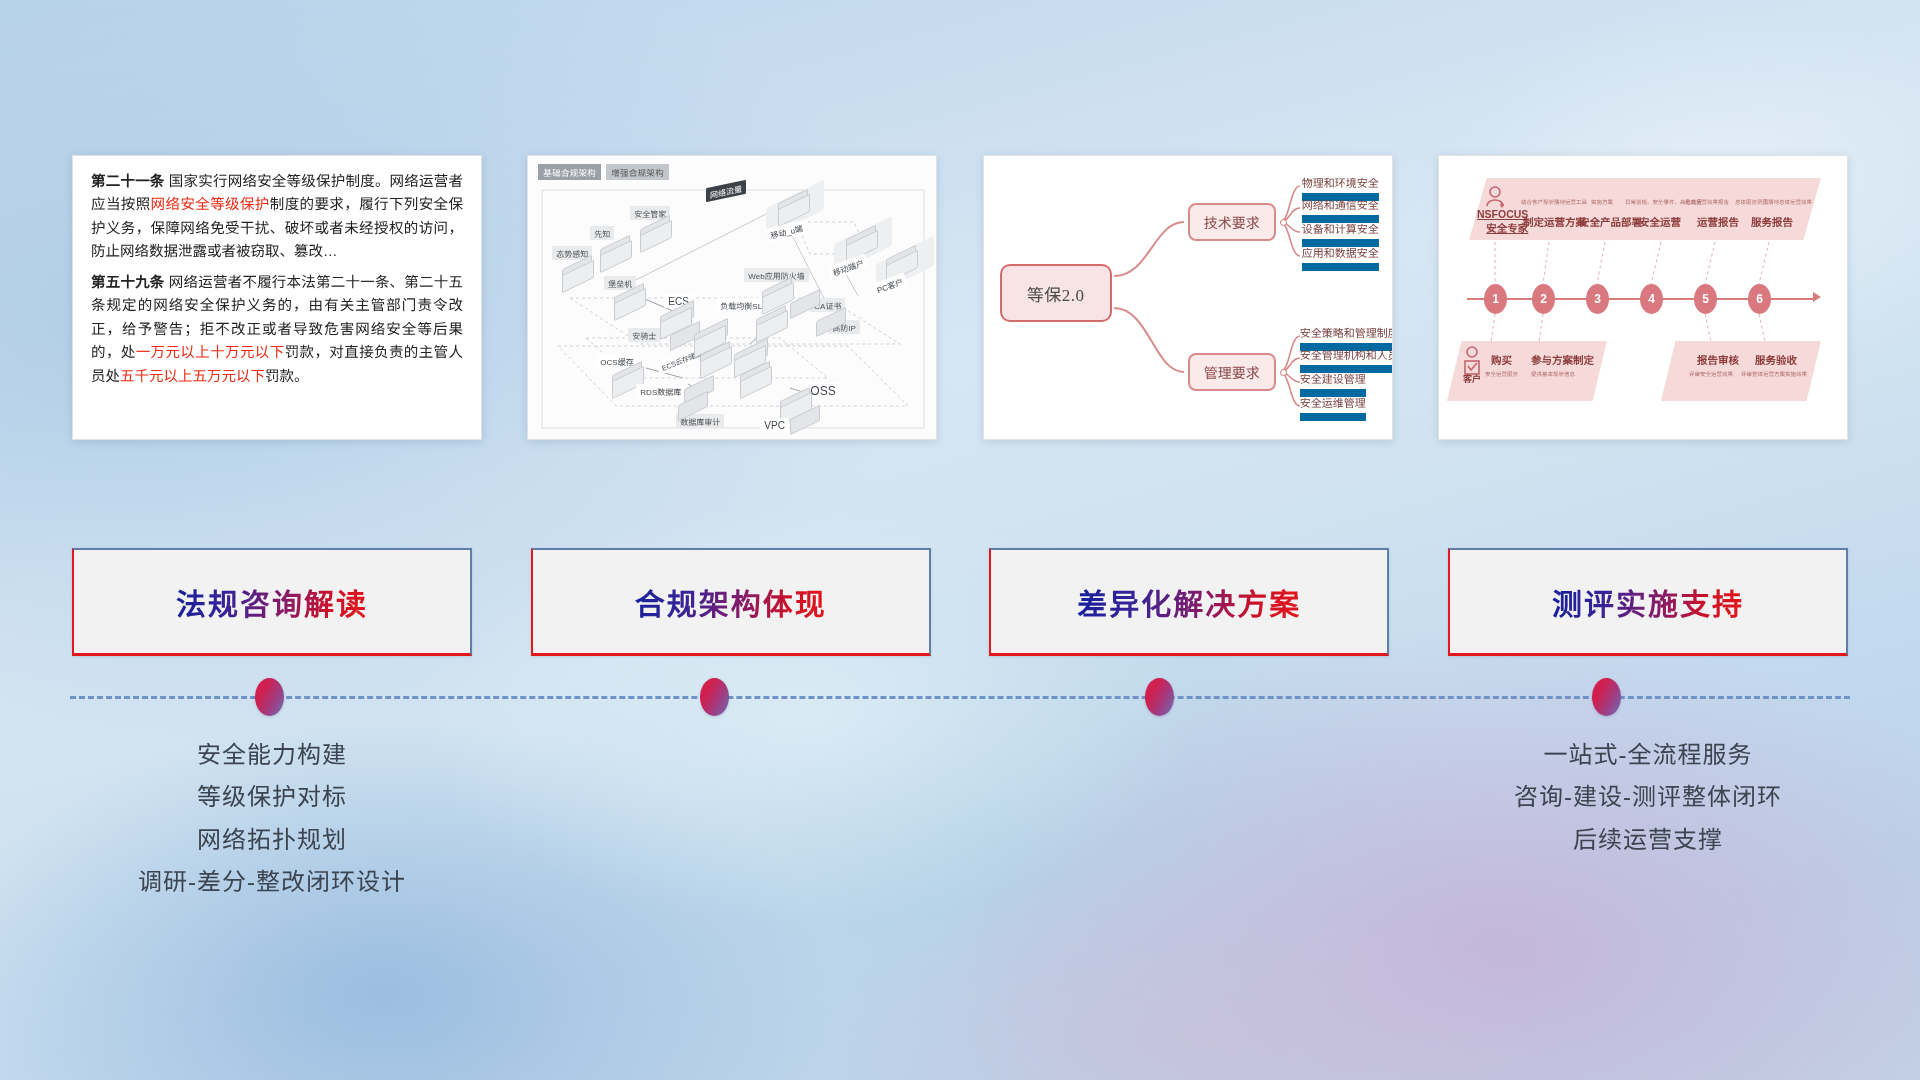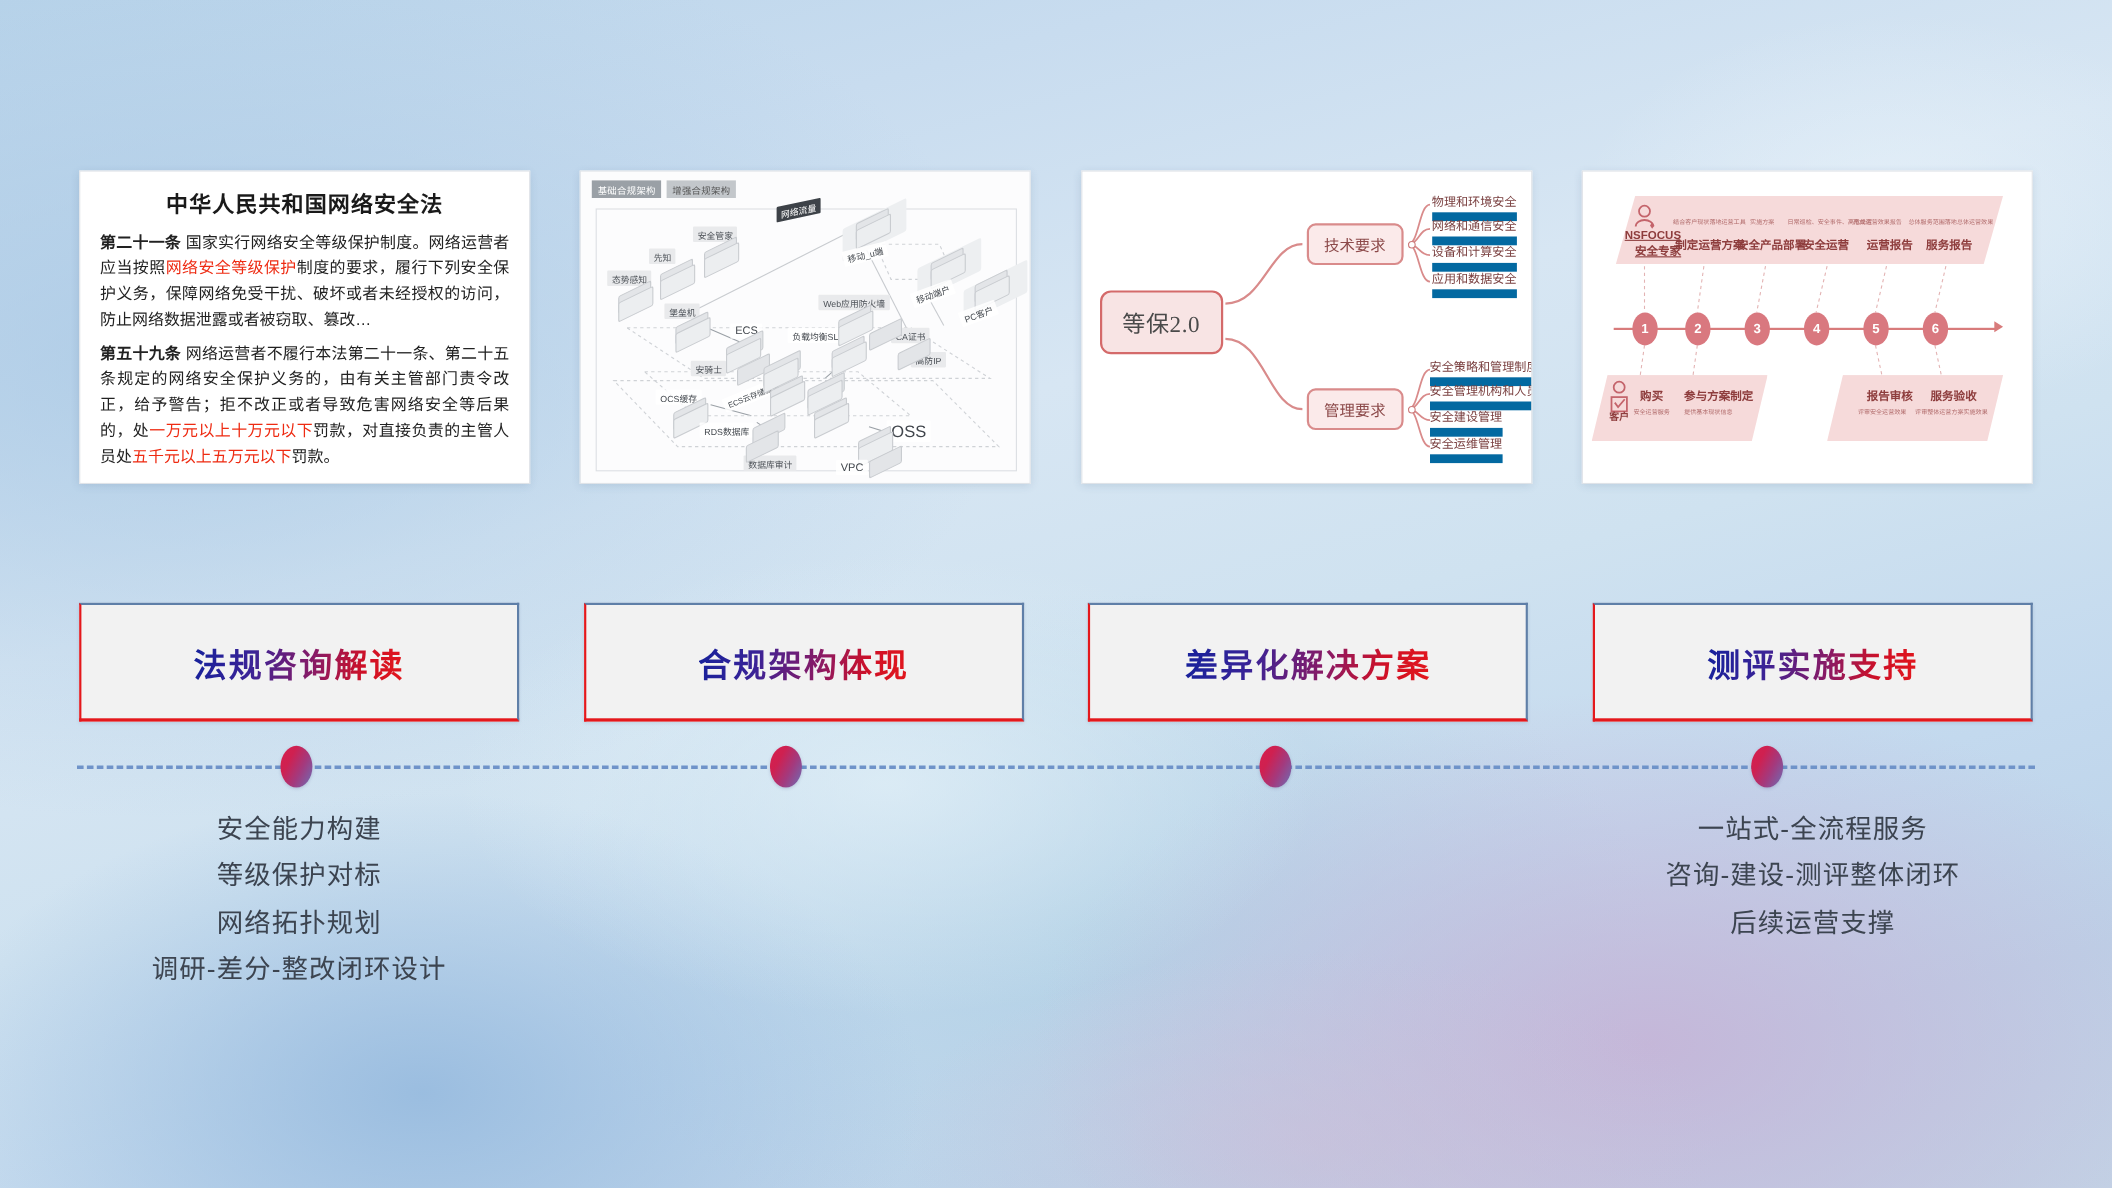--- a/index.html
+++ b/index.html
@@ -83,21 +83,21 @@
     position:absolute; width:58px; height:30px; background:#edeff1;
     transform:skewY(-26deg); border-radius:2px;
   }
 
   
   .mind { background:#fff; }
   .mm-root {
     position:absolute; left:16px; top:108px; width:112px; height:58px;
     background:#f8e4e4; border:2px solid #d46a6a; border-radius:10px;
     display:flex; align-items:center; justify-content:center;
-    color:#4a4a4a; font-size:21px; letter-spacing:.5px;
+    color:#4a4a4a; font-size:17px; letter-spacing:.5px;
     font-family:"Liberation Serif","DejaVu Serif",serif;
   }
   .mm-branch {
     position:absolute; width:88px; height:38px;
     background:#fbeaea; border:2px solid #d98b8b; border-radius:8px;
     display:flex; align-items:center; justify-content:center;
     color:#8c4a4a; font-size:14px;
     font-family:"Liberation Serif","DejaVu Serif",serif;
   }
   .mm-leaf {
@@ -188,21 +188,20 @@
 <body>
 
 <div id="bg-base"></div>
 <div id="bg-glow"></div>
 
 <div id="stage">
 
   <div class="cards-row">
 
     <div class="vcard law-card">
-      <div class="law-title">中华人民共和国网络安全法</div>
       <p class="law-para">
         <b>第二十一条</b><span> 国家实行网络安全等级保护制度。网络运营者应当按照</span><span class="red">网络安全等级保护</span><span>制度的要求，履行下列安全保护义务，保障网络免受干扰、破坏或者未经授权的访问，防止网络数据泄露或者被窃取、篡改…</span>
       </p>
       <p class="law-para">
         <b>第五十九条</b><span>  网络运营者不履行本法第二十一条、第二十五条规定的网络安全保护义务的，由有关主管部门责令改正，给予警告；拒不改正或者导致危害网络安全等后果的，处</span><span class="red">一万元以上十万元以下</span><span>罚款，对直接负责的主管人员处</span><span class="red">五千元以上五万元以下</span><span>罚款。</span>
       </p>
     </div>
 
     <div class="vcard arch">
       <div class="arch-tabs">
@@ -276,21 +275,21 @@
         <div class="node-label" style="left:300px;top:164px;">高防IP</div>
         <div class="iso" style="left:288px;top:158px;"></div>
 
         <div class="plate" style="left:306px;top:74px;"></div>
         <div class="iso stack" style="left:318px;top:76px;"></div>
         <div class="node-label plain" style="left:300px;top:104px;transform:rotate(-20deg);">移动端户</div>
         <div class="plate" style="left:348px;top:94px;"></div>
         <div class="iso stack" style="left:358px;top:96px;"></div>
         <div class="node-label plain" style="left:344px;top:122px;transform:rotate(-20deg);">PC客户</div>
 
-        <div class="node-label plain" style="left:278px;top:226px;font-size:15px;">OSS</div>
+        <div class="node-label plain" style="left:278px;top:226px;font-size:12px;">OSS</div>
         <div class="iso stack" style="left:252px;top:238px;"></div>
         <div class="node-label plain" style="left:232px;top:262px;font-size:10px;">VPC</div>
         <div class="iso" style="left:262px;top:256px;"></div>
       </div>
     </div>
 
     <div class="vcard mind">
       <svg class="mm-svg" width="410" height="285">
         <path d="M130 120 C165 120 170 66 200 66" stroke="#d98b8b" stroke-width="2" fill="none"></path>
         <path d="M130 152 C165 152 170 216 200 216" stroke="#d98b8b" stroke-width="2" fill="none"></path>

